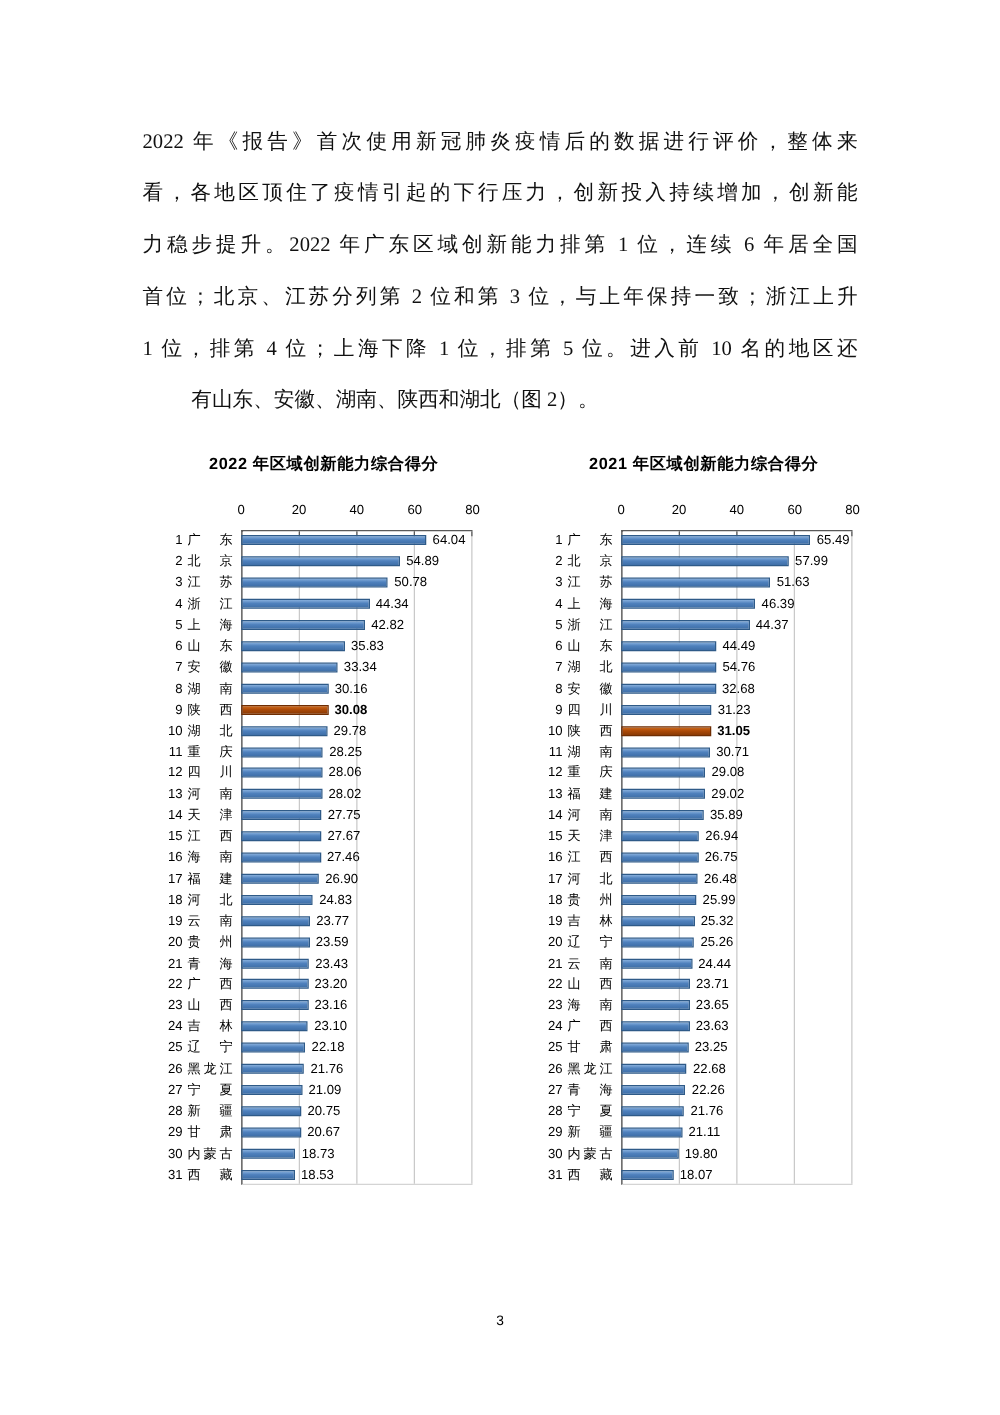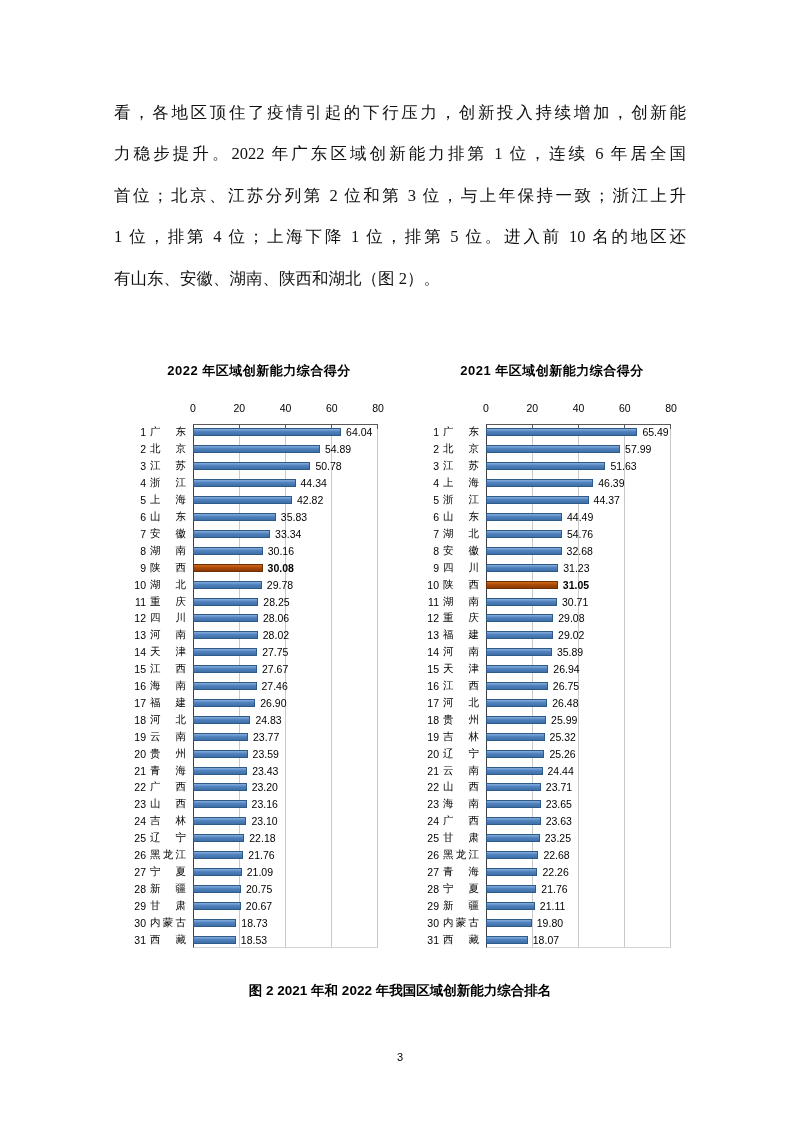--- a/index.html
+++ b/index.html
@@ -9,21 +9,21 @@
     background:#ffffff; overflow:hidden; color:#000;
     font-family:"Liberation Sans", sans-serif;
   }
   
   .para {
     position:absolute; left:114px; top:92px; width:572px;
     font-family:"Liberation Serif","DejaVu Serif",serif;
     font-size:16.5px; color:#111;
   }
   .para .pline { line-height:41.4px; text-align:justify; text-align-last:justify; white-space:normal; }
-  .para .pline.last { text-align-last:left; }
+  .para .pline.last { text-align-last:left;margin-left:39px; }
   
   .chart { position:absolute; top:360px; width:262px; height:594px; }
   .ctitle {
     position:absolute; top:2px; left:0; right:0; text-align:center;
     font-size:13px; font-weight:bold; color:#000; letter-spacing:0.5px; white-space:nowrap;
   }
   .xlabels { position:absolute; top:42px; left:65px; width:185px; height:13px; font-size:10.5px; }
   .xlabels span { position:absolute; transform:translateX(-50%); color:#000; }
   .plot {
     position:absolute; left:65px; top:64px; width:185px; height:524px;
@@ -55,20 +55,21 @@
     position:absolute; left:0; right:0; top:1051px; text-align:center;
     font-size:11px; color:#000;
   }
 </style>
 </head>
 <body>
 
 <div class="page">
 
   <div class="para">
+    <div class="pline">2022 年《报告》首次使用新冠肺炎疫情后的数据进行评价，整体来</div>
     <div class="pline">看，各地区顶住了疫情引起的下行压力，创新投入持续增加，创新能</div>
     <div class="pline">力稳步提升。2022 年广东区域创新能力排第 1 位，连续 6 年居全国</div>
     <div class="pline">首位；北京、江苏分列第 2 位和第 3 位，与上年保持一致；浙江上升</div>
     <div class="pline">1 位，排第 4 位；上海下降 1 位，排第 5 位。进入前 10 名的地区还</div>
     <div class="pline last">有山东、安徽、湖南、陕西和湖北（图 2）。</div>
   </div>
 
   <div class="chart" style="left:128px">
     <div class="ctitle">2022 年区域创新能力综合得分</div>
     <div class="xlabels">
@@ -428,21 +429,21 @@
             <span>藏</span>
           </span>
           <div class="barcell">
             <div class="bar" style="width: 23.1625%; background: linear-gradient(rgb(134, 174, 220) 0%, rgb(79, 129, 189) 45%, rgb(63, 111, 168) 100%); border-color: rgb(46, 90, 136);"></div>
             <span class="val">18.53</span>
           </div>
         </div>
       </div>
   </div>
 
-  <div class="chart" style="left:421px">
+  <div class="chart" style="left:432px">
     <div class="ctitle">2021 年区域创新能力综合得分</div>
     <div class="xlabels">
         <span style="left: 0%;">0</span>
         <span style="left: 25%;">20</span>
         <span style="left: 50%;">40</span>
         <span style="left: 75%;">60</span>
         <span style="left: 100%;">80</span>
       </div>
     <div class="plot">
         <div class="gridline" style="left: calc(25% - 1px); background: rgb(201, 201, 201);"></div>
@@ -794,16 +795,15 @@
             <span>藏</span>
           </span>
           <div class="barcell">
             <div class="bar" style="width: 22.5875%; background: linear-gradient(rgb(134, 174, 220) 0%, rgb(79, 129, 189) 45%, rgb(63, 111, 168) 100%); border-color: rgb(46, 90, 136);"></div>
             <span class="val">18.07</span>
           </div>
         </div>
       </div>
   </div>
 
-  <div class="caption">图 2  2021 年和 2022 年我国区域创新能力综合排名</div>
   <div class="pagenum">3</div>
 
 </div>
 
 </body></html>

